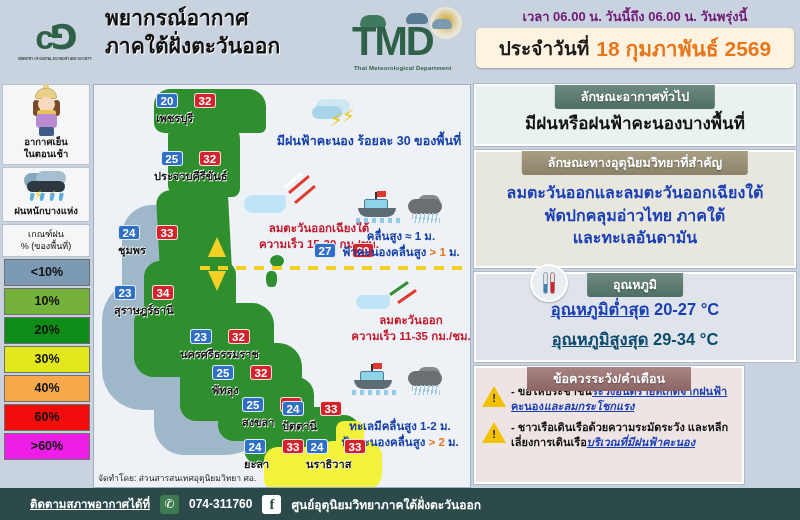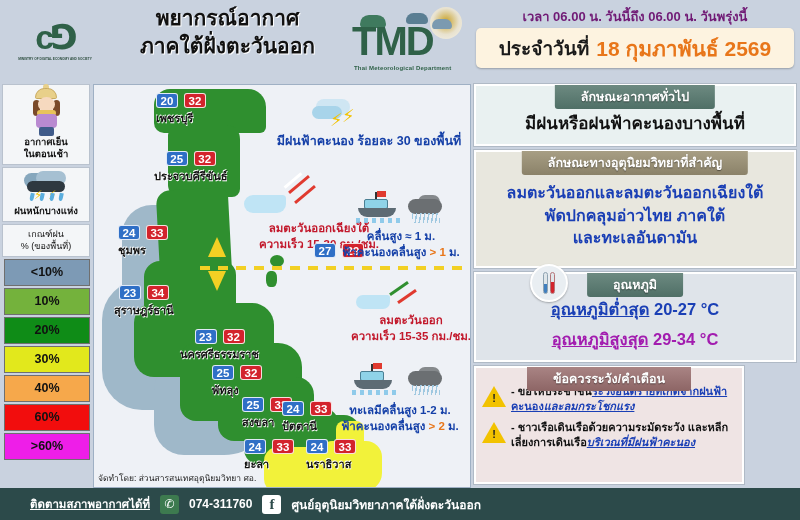--- a/index.html
+++ b/index.html
@@ -10,21 +10,21 @@
     position: relative;
   }
   #root { position: absolute; inset: 0; background: #c9d2df; }
 
   
   .header { position: absolute; left: 0; top: 0; width: 800px; height: 82px; background: #c9d2df; }
   .msu-logo { position: absolute; left: 12px; top: 6px; width: 86px; height: 70px;
       background: #c9d2df; display:flex; flex-direction:column; align-items:center; justify-content:center; }
   .msu-mark { font-size: 34px; color: #2f6148; font-weight: bold; letter-spacing: -3px; line-height: 1; }
   .msu-sub { font-size: 3.2px; color: #2a4b3c; text-align:center; line-height: 1.5; margin-top: 3px; font-weight:bold;}
-  .title-main { position: absolute; left: 105px; top: 4px; width: 245px; text-align: center;
+  .title-main { position: absolute; left: 105px; top: 4px; width: 245px; text-align: left;
       color: #111; font-weight: bold; font-size: 21px; line-height: 1.32; text-shadow: 1px 1px 0 #ffffff; }
   .tmd-logo { position: absolute; left: 348px; top: 5px; width: 120px; height: 72px; }
   .tmd-word { font-size: 40px; font-weight: bold; color: #2f6148; letter-spacing: -2px; line-height: 1;
       position:absolute; left: 4px; top: 16px; }
   .tmd-sun { position:absolute; right: 6px; top: 2px; width: 32px; height: 32px; border-radius: 50%;
       background: radial-gradient(circle at 50% 45%, #c9a227 0%, #e8e2cf 55%, #f4f2ea 100%); }
   .tmd-cloud1 { position:absolute; left: 12px; top: 10px; width: 26px; height: 13px; background:#3f7a5e; border-radius: 13px 13px 6px 6px;}
   .tmd-cloud2 { position:absolute; left: 58px; top: 8px; width: 22px; height: 11px; background:#5a7e93; border-radius: 11px 11px 5px 5px;}
   .tmd-cloud3 { position:absolute; left: 84px; top: 14px; width: 20px; height: 10px; background:#7b9ab0; border-radius: 10px 10px 5px 5px;}
   .tmd-sub { position: absolute; left: 6px; top: 60px; font-size: 6px; font-weight: bold; color: #2f6148; letter-spacing: .2px;}
@@ -65,21 +65,21 @@
       font-weight: bold; color: #111; }
 
   
   .map-panel { position: absolute; left: 93px; top: 84px; width: 378px; height: 404px;
       background: #f3f4f8; border: 1px solid #9fb0c4; overflow: hidden; }
   .sea { position:absolute; inset:0; background:#eef1f6; }
   .landmass { position:absolute; background:#2f8f2f; }
   .land-shadow { position:absolute; background:#9fb8c9; }
 
   .city { position: absolute; }
-  .badges { display: flex; gap: 6px; }
+  .badges { display: flex; gap: 16px; }
   .badge { min-width: 22px; height: 15px; border-radius: 3px; color: #fff; font-size: 11.5px;
       font-weight: bold; display:flex; align-items:center; justify-content:center; padding: 0 3px;
       border: 1px solid rgba(255,255,255,.85); }
   .badge.min { background: #2f6fc6; }
   .badge.max { background: #d3232c; }
   .city-name { font-size: 11px; font-weight: bold; color: #111; text-shadow: 0.6px 0.6px 0 #fff, -0.6px -0.6px 0 #fff; white-space: nowrap; margin-top: 1px;}
   .city.center .city-name, .city.center .badges { justify-content: center; }
 
   .anno { position: absolute; text-align: center; font-size: 11.5px; font-weight: bold;
       color: #c2182b; line-height: 1.35; white-space: nowrap; }
@@ -122,21 +122,21 @@
   .rp2 .rp-head { background: linear-gradient(#a79e84,#8b8269); }
   .rp2-text { font-size: 16px; font-weight: bold; color: #1a3fb5; line-height: 1.42; text-align:center; }
   .rp3 { top: 272px; width: 322px; height: 90px; background: #dfe4ea; }
   .rp3 .rp-head { background: linear-gradient(#6d8a81,#4f6f66); }
   .temp-badge { position:absolute; left: 54px; top: -10px; width: 38px; height: 38px; border-radius: 50%;
       background:#e9eef2; border: 2px solid #ffffff; box-shadow: 0 1px 2px rgba(0,0,0,.3);
       display:flex; align-items:center; justify-content:center; gap: 2px;}
   .therm { width: 5px; height: 22px; border-radius: 3px; background: linear-gradient(#dfe6ea 0 55%, #3f7fbf 55% 100%); border:1px solid #8fa3b1;}
   .therm.red { background: linear-gradient(#dfe6ea 0 45%, #d3232c 45% 100%); border-color:#b08; border-color:#b5767a;}
   .temp-row { font-size: 16.5px; font-weight: bold; color: #1a3fb5; margin: 2px 0; }
-  .temp-row.hot { color: #a21caf; }
+  .temp-row.hot { color: #0c4a6e; }
   .temp-row u { text-decoration: underline; }
   .temp-val { }
   .rp4 { top: 366px; width: 270px; height: 118px; background: #efe4e4; }
   .rp4 .rp-head { background: linear-gradient(#a98484,#8d6565); }
   .warn-list { width: 100%; padding: 16px 6px 4px 6px; display:flex; flex-direction: column; gap: 5px;}
   .warn-item { display: flex; gap: 5px; align-items: flex-start; }
   .warn-tri { flex: 0 0 auto; width: 24px; height: 21px; position: relative; margin-top: 2px;}
   .warn-tri:before { content:""; position:absolute; left:0; top:0; width:0; height:0;
       border-left: 12px solid transparent; border-right: 12px solid transparent; border-bottom: 21px solid #f2c200;}
   .warn-tri:after { content:"!"; position:absolute; left: 0; top: 6px; width: 24px; text-align:center;
@@ -309,36 +309,36 @@
       </div>
     </div>
 
     <div style="position:absolute;left:262px;top:198px;width:80px;height:34px;">
       <div style="position:absolute;left:0px;top:12px;width:34px;height:14px;background:#bfe4f5;border-radius:8px 3px 8px 8px;"></div>
       <div style="position:absolute;left:32px;top:4px;width:22px;height:3px;background:#2f8f2f;transform:rotate(-35deg);"></div>
       <div style="position:absolute;left:40px;top:12px;width:22px;height:3px;background:#e03a2f;transform:rotate(-35deg);"></div>
     </div>
     <div class="anno" style="left:242px;top:228px;width:150px;">
       <div>ลมตะวันออก</div>
-      <div>ความเร็ว 15-35 กม./ชม.</div>
+      <div>ความเร็ว 11-35 กม./ชม.</div>
     </div>
 
     <div class="boat" style="left:258px;top:280px;">
       <div class="boat-flag"></div>
         <div class="boat-mast"></div>
       <div class="boat-cabin"></div>
         <div class="boat-hull"></div>
         <div class="boat-wave"></div>
     </div>
     <div class="stormcloud" style="left:312px;top:284px;">
       <div class="sc-top"></div>
         <div class="sc-main"></div>
         <div class="sc-rain"></div>
     </div>
-    <div class="anno blue" style="left:232px;top:318px;width:148px;">
+    <div class="anno blue" style="left:232px;top:334px;width:148px;">
       <div>ทะเลมีคลื่นสูง 1-2 ม.</div>
       <div>
         <span>ฟ้าคะนองคลื่นสูง</span>
         <span class="hl">&gt; 2</span>
         <span>ม.</span>
       </div>
     </div>
 
     <div id="cities-holder">
         <div class="city center" style="left: 62px; top: 8px;">

